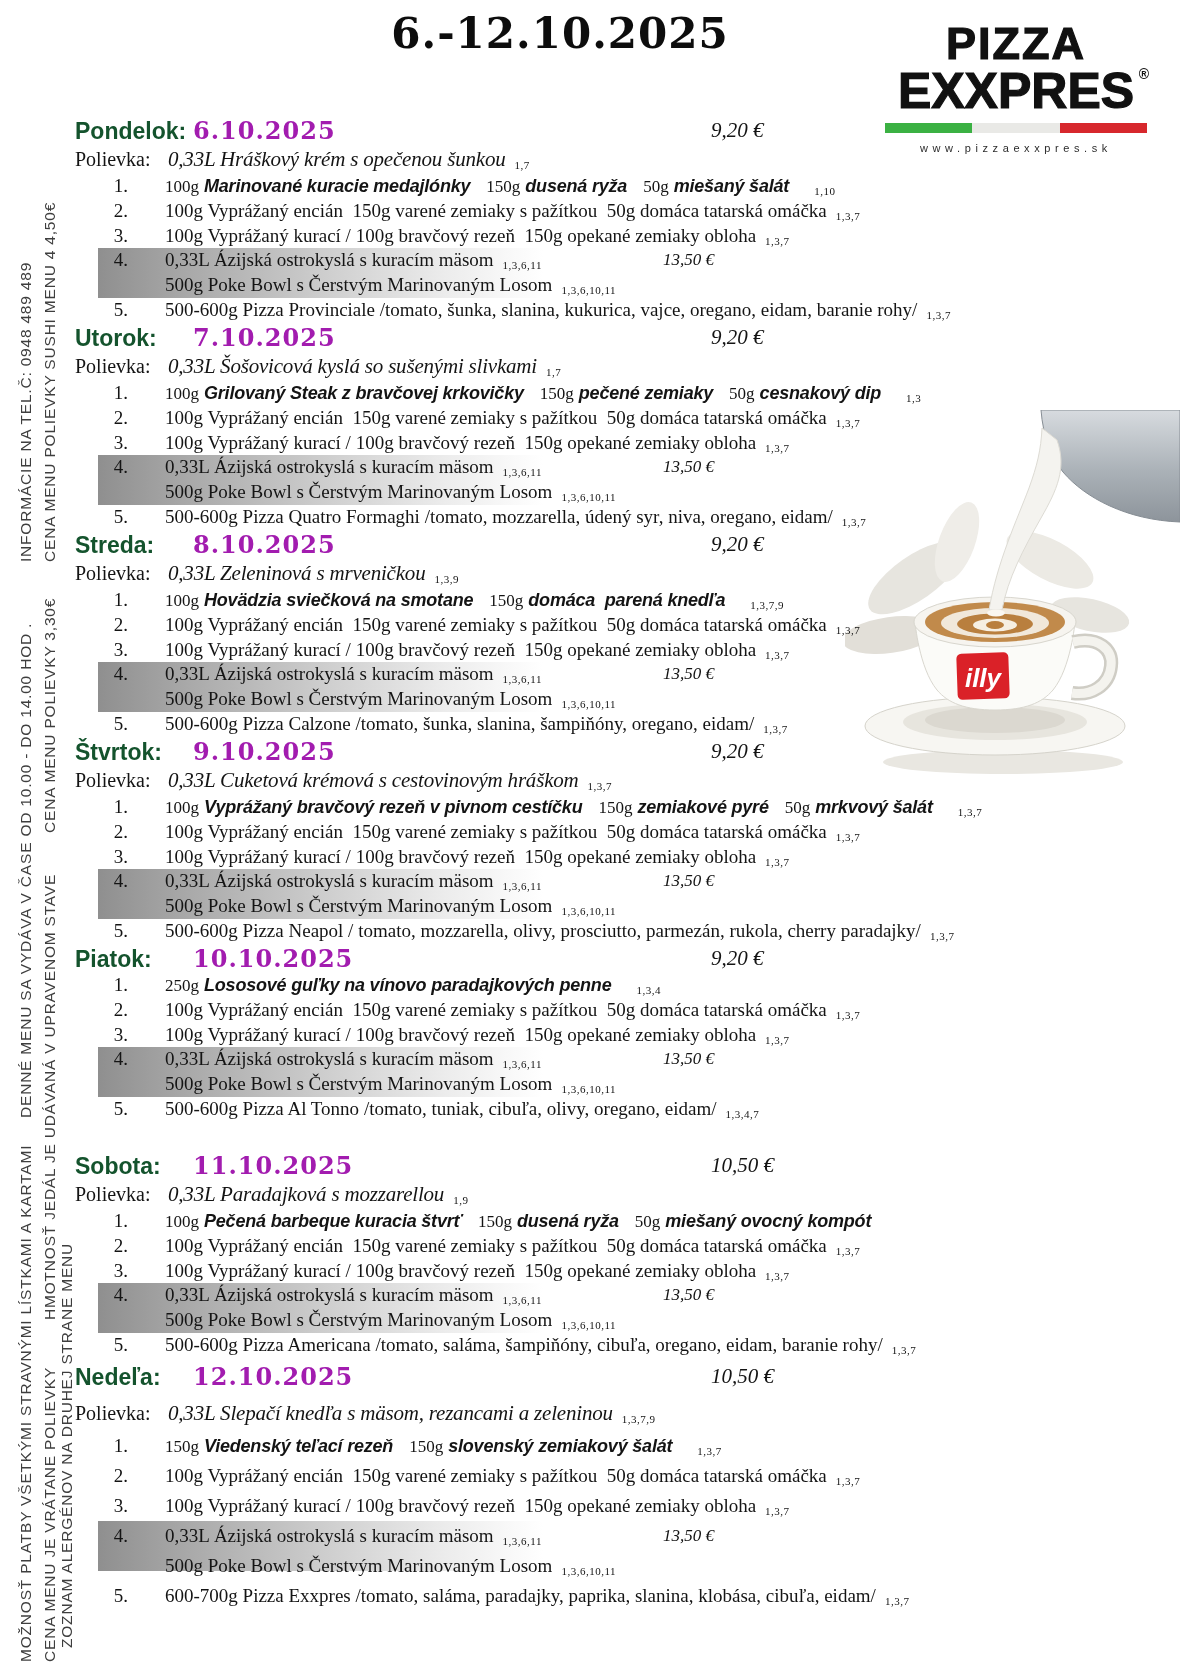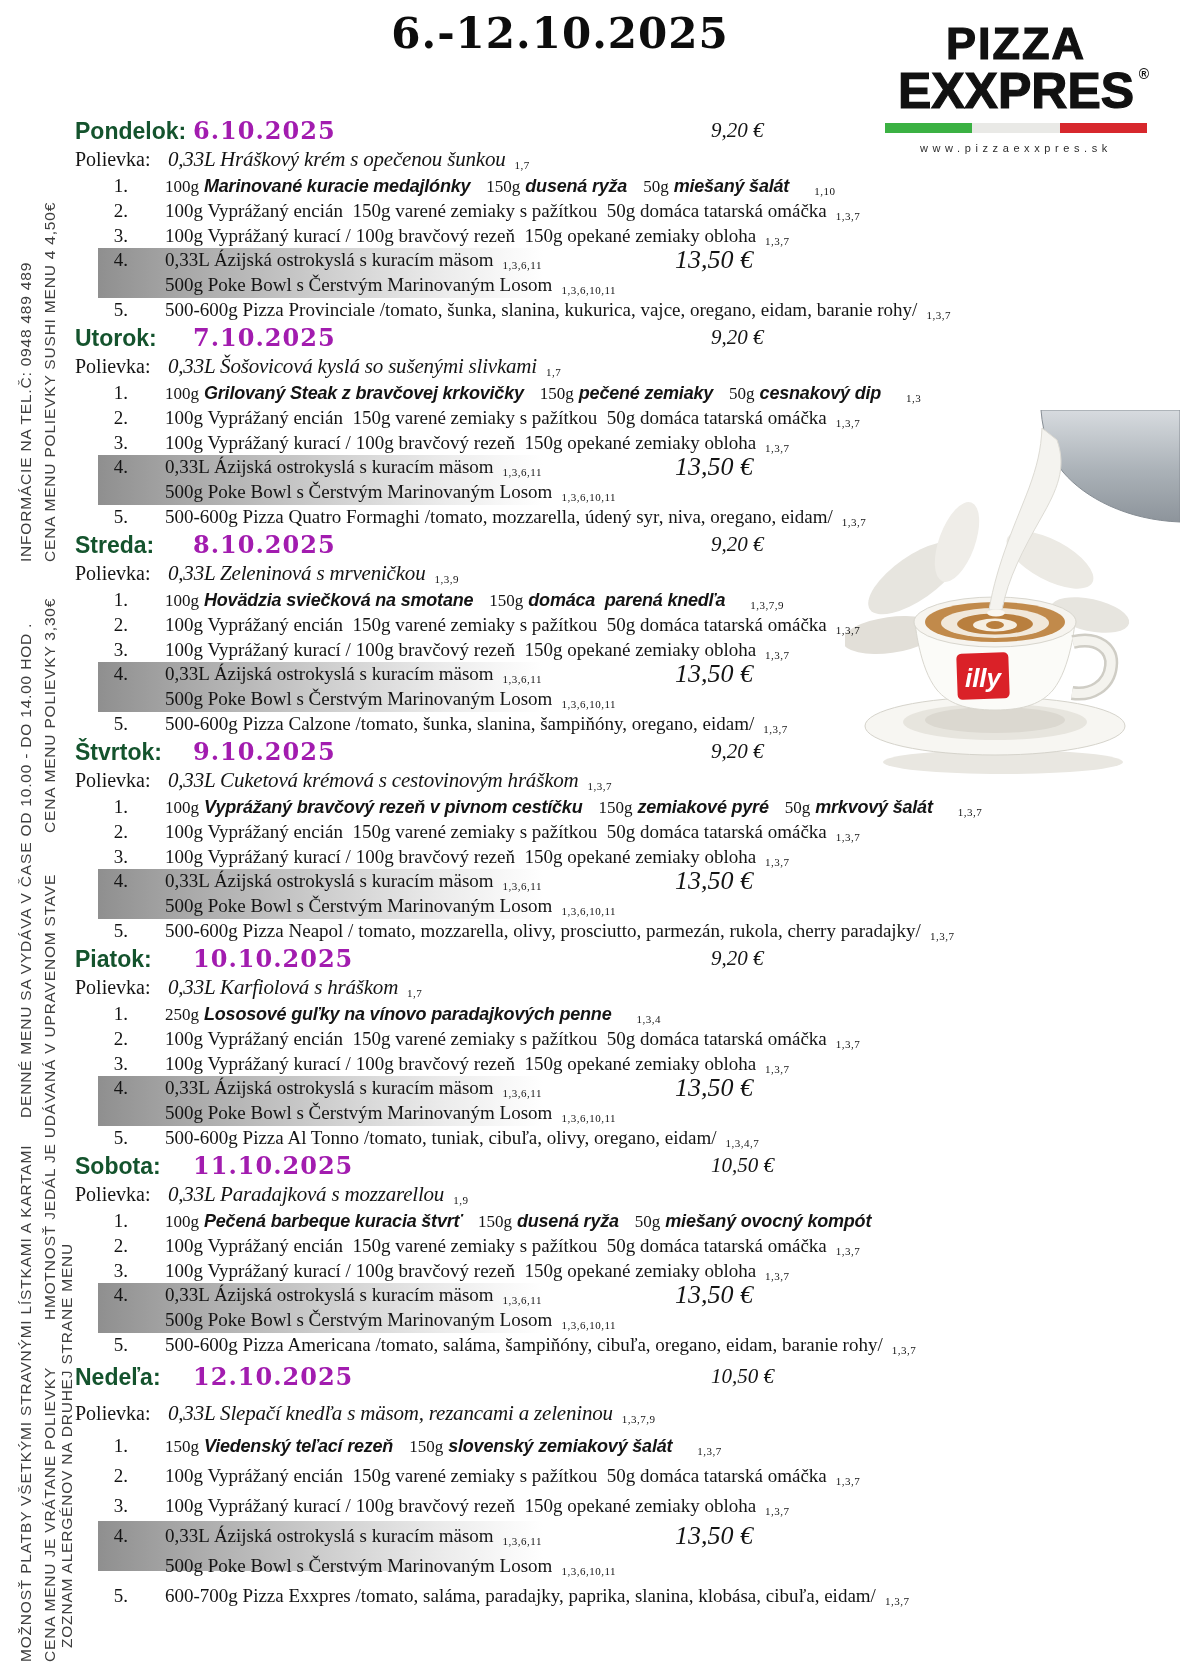--- a/index.html
+++ b/index.html
@@ -48,21 +48,21 @@
   .soup-label{font-size:20px;display:inline-block;min-width:93px;}
   .soup-text{font-style:italic;font-size:21px;letter-spacing:-.2px;}
   .item-line{position:relative;height:24.8px;line-height:24.8px;padding-left:90px;
     white-space:pre;font-size:19px;}
   .item-num{position:absolute;left:0;top:0;width:53px;text-align:right;font-size:19px;}
   .qty{font-size:17px;margin-right:5px;}
   .dish{font-family:"Liberation Sans",sans-serif;font-weight:bold;font-style:italic;
     font-size:18px;letter-spacing:-.2px;margin-right:16px;}
   .pizza-name{font-weight:normal;text-align:right;}
   .alg{font-size:11px;position:relative;top:3px;margin-left:9px;letter-spacing:.5px;}
-  .item-price{position:absolute;left:600px;top:0;font-style:italic;font-size:26px;font-family:Liberation Serif, serif;}
+  .item-price{position:absolute;left:588px;top:0;font-style:italic;font-size:17px;font-family:Liberation Serif, serif;}
   .combo{position:relative;}
   .combo .band{
     position:absolute;left:23px;top:0;width:445px;height:50px;
     background:linear-gradient(90deg,#8f8f8f 0%,#ababab 22%,#cfcfcf 52%,#ececec 78%,rgba(255,255,255,0) 100%);
   }
   .combo .item-line{position:relative;}
   
   .coffee{position:absolute;left:845px;top:410px;z-index:1;}
 </style>
 </head>
@@ -180,21 +180,20 @@
       <div class="item-line"><span class="item-num">3.</span><span class="plain">100g Vyprážaný kurací / 100g bravčový rezeň  150g opekané zemiaky obloha</span><span class="alg">1,3,7</span></div>
       <div class="combo">
         <div class="band"></div>
         <div class="item-line"><span class="item-num">4.</span><span class="plain">0,33L Ázijská ostrokyslá s kuracím mäsom</span><span class="alg">1,3,6,11</span><span class="item-price">13,50 €</span></div>
         <div class="item-line"><span class="plain">500g Poke Bowl s Čerstvým Marinovaným Losom</span><span class="alg">1,3,6,10,11</span></div>
       </div>
       <div class="item-line"><span class="item-num">5.</span><span class="plain">500-600g Pizza </span><span class="pizza-name">Neapol</span><span class="plain"> / tomato, mozzarella, olivy, prosciutto, parmezán, rukola, cherry paradajky/</span><span class="alg">1,3,7</span></div>
     </section>
     <section class="day">
       <div class="day-header"><span class="day-name">Piatok:</span><span class="day-date">10.10.2025</span><span class="day-price">9,20 €</span></div>
-      <div class="soup-row"><span class="soup-label">Polievka:</span><span class="soup-text">0,33L Karfiolová s hráškom</span><span class="alg">1,7</span></div>
       <div class="item-line"><span class="item-num">1.</span><span class="qty">250g</span><span class="dish">Lososové guľky na vínovo paradajkových penne</span><span class="alg">1,3,4</span></div>
       <div class="item-line"><span class="item-num">2.</span><span class="plain">100g Vyprážaný encián  150g varené zemiaky s pažítkou  50g domáca tatarská omáčka</span><span class="alg">1,3,7</span></div>
       <div class="item-line"><span class="item-num">3.</span><span class="plain">100g Vyprážaný kurací / 100g bravčový rezeň  150g opekané zemiaky obloha</span><span class="alg">1,3,7</span></div>
       <div class="combo">
         <div class="band"></div>
         <div class="item-line"><span class="item-num">4.</span><span class="plain">0,33L Ázijská ostrokyslá s kuracím mäsom</span><span class="alg">1,3,6,11</span><span class="item-price">13,50 €</span></div>
         <div class="item-line"><span class="plain">500g Poke Bowl s Čerstvým Marinovaným Losom</span><span class="alg">1,3,6,10,11</span></div>
       </div>
       <div class="item-line"><span class="item-num">5.</span><span class="plain">500-600g Pizza </span><span class="pizza-name">Al Tonno</span><span class="plain"> /tomato, tuniak, cibuľa, olivy, oregano, eidam/</span><span class="alg">1,3,4,7</span></div>
     </section>

